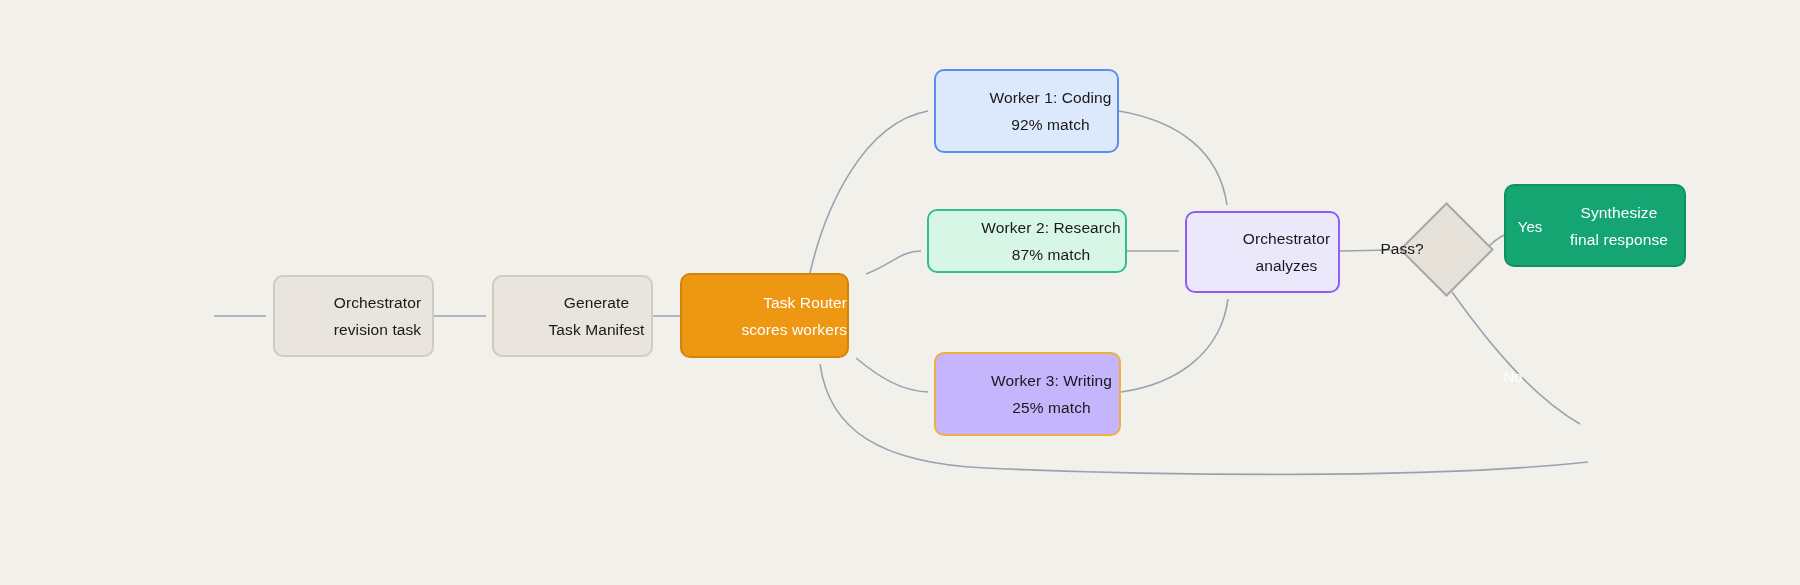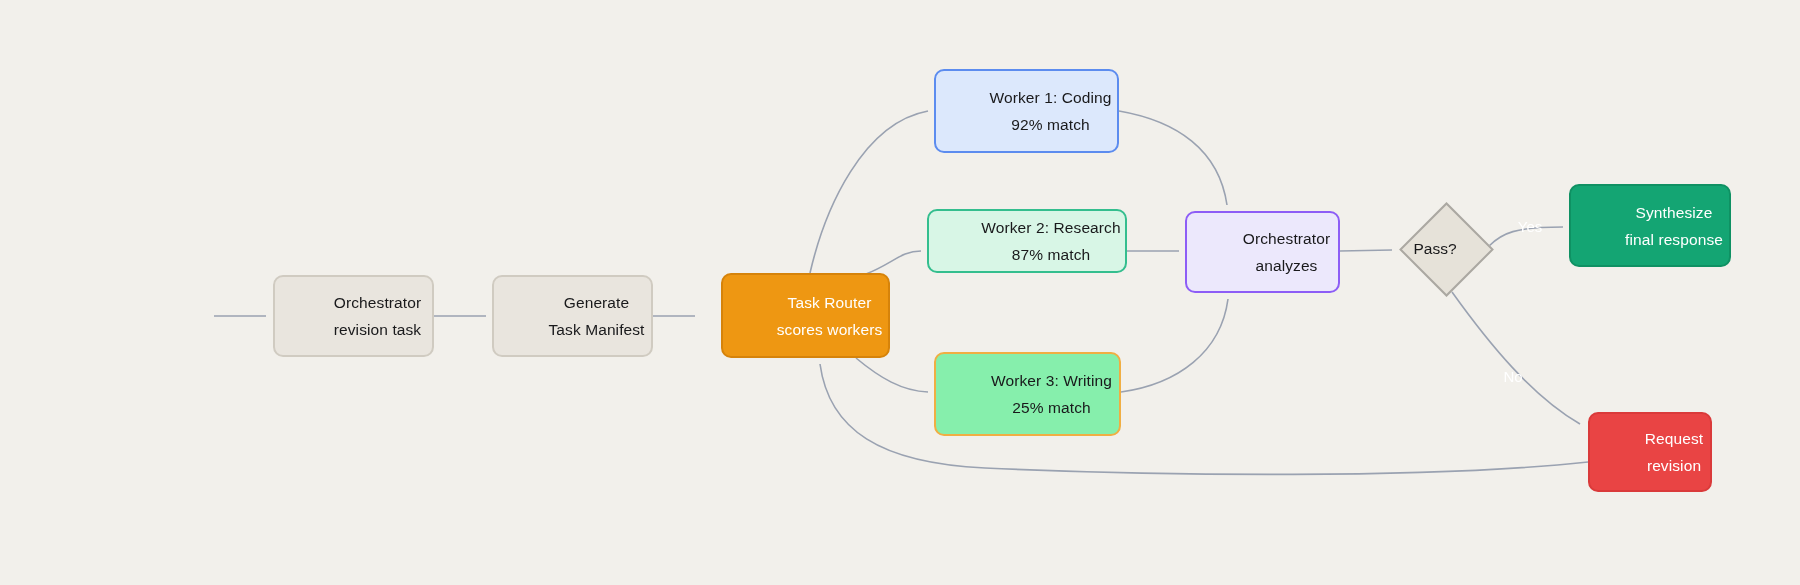--- a/index.html
+++ b/index.html
@@ -86,56 +86,52 @@
   <div class="node" style="left: 273px; top: 275px; width: 161px; height: 82px; background-color: rgb(233, 229, 222); border-color: rgb(208, 203, 193); color: rgb(25, 25, 27);">
     <span>Orchestrator</span>
     <span>revision task</span>
   </div>
 
   <div class="node" style="left: 492px; top: 275px; width: 161px; height: 82px; background-color: rgb(233, 229, 222); border-color: rgb(208, 203, 193); color: rgb(25, 25, 27);">
     <span>Generate</span>
     <span>Task Manifest</span>
   </div>
 
-  <div class="node" style="left: 721px; top: 273px; width: 169px; height: 85px; background-color: rgb(238, 151, 18); border-color: rgb(214, 131, 10); color: rgb(255, 255, 255);">
+  <div class="node" style="left: 680px; top: 273px; width: 169px; height: 85px; background-color: rgb(238, 151, 18); border-color: rgb(214, 131, 10); color: rgb(255, 255, 255); align-items: flex-end;">
     <span>Task Router</span>
     <span>scores workers</span>
   </div>
 
   <div class="node" style="left: 934px; top: 69px; width: 185px; height: 84px; background-color: rgb(220, 232, 252); border-color: rgb(92, 140, 239); color: rgb(25, 25, 27);">
     <span>Worker 1: Coding</span>
     <span>92% match</span>
   </div>
 
   <div class="node" style="left: 927px; top: 209px; width: 200px; height: 64px; background-color: rgb(216, 246, 230); border-color: rgb(52, 190, 142); color: rgb(25, 25, 27);">
     <span>Worker 2: Research</span>
     <span>87% match</span>
   </div>
 
-  <div class="node" style="left: 934px; top: 352px; width: 187px; height: 84px; background-color: #86efac; border-color: rgb(240, 174, 67); color: rgb(25, 25, 27);">
+  <div class="node" style="left: 934px; top: 352px; width: 187px; height: 84px; background-color: #c4b5fd; border-color: rgb(240, 174, 67); color: rgb(25, 25, 27);">
     <span>Worker 3: Writing</span>
     <span>25% match</span>
   </div>
 
   <div class="node" style="left: 1185px; top: 211px; width: 155px; height: 82px; background-color: rgb(236, 232, 252); border-color: rgb(141, 93, 246); color: rgb(25, 25, 27);">
     <span>Orchestrator</span>
     <span>analyzes</span>
   </div>
 
   <div class="diamond-shape" style="left: 1413px; top: 216px; background-color: rgb(230, 226, 217); border-color: rgb(171, 168, 162);"></div>
-  <div class="diamond-label" style="left: 1388px; top: 202px; width: 94px; height: 94px; color: rgb(25, 25, 27); justify-content: center;">
+  <div class="diamond-label" style="left: 1355px; top: 202px; width: 94px; height: 94px; color: rgb(25, 25, 27); justify-content: center;">
     <span>Pass?</span>
   </div>
 
-  <div class="node" style="left: 1569px; top: 184px; width: 162px; height: 83px; background-color: rgb(20, 165, 115); border-color: rgb(15, 145, 99); color: rgb(255, 255, 255);">
+  <div class="node" style="left: 1504px; top: 184px; width: 182px; height: 83px; background-color: rgb(20, 165, 115); border-color: rgb(15, 145, 99); color: rgb(255, 255, 255);">
     <span>Synthesize</span>
     <span>final response</span>
   </div>
 
-  <div class="node" style="left: 1588px; top: 412px; width: 124px; height: 80px; background-color: rgb(233, 68, 68); border-color: rgb(218, 58, 58); color: rgb(255, 255, 255);">
-    <span>Request</span>
-    <span>revision</span>
-  </div>
 
   <div class="edge-label" style="left:1530px;top:226px">Yes</div>
   <div class="edge-label" style="left:1513px;top:376px">No</div>
 
 </div>
 
 </body></html>

